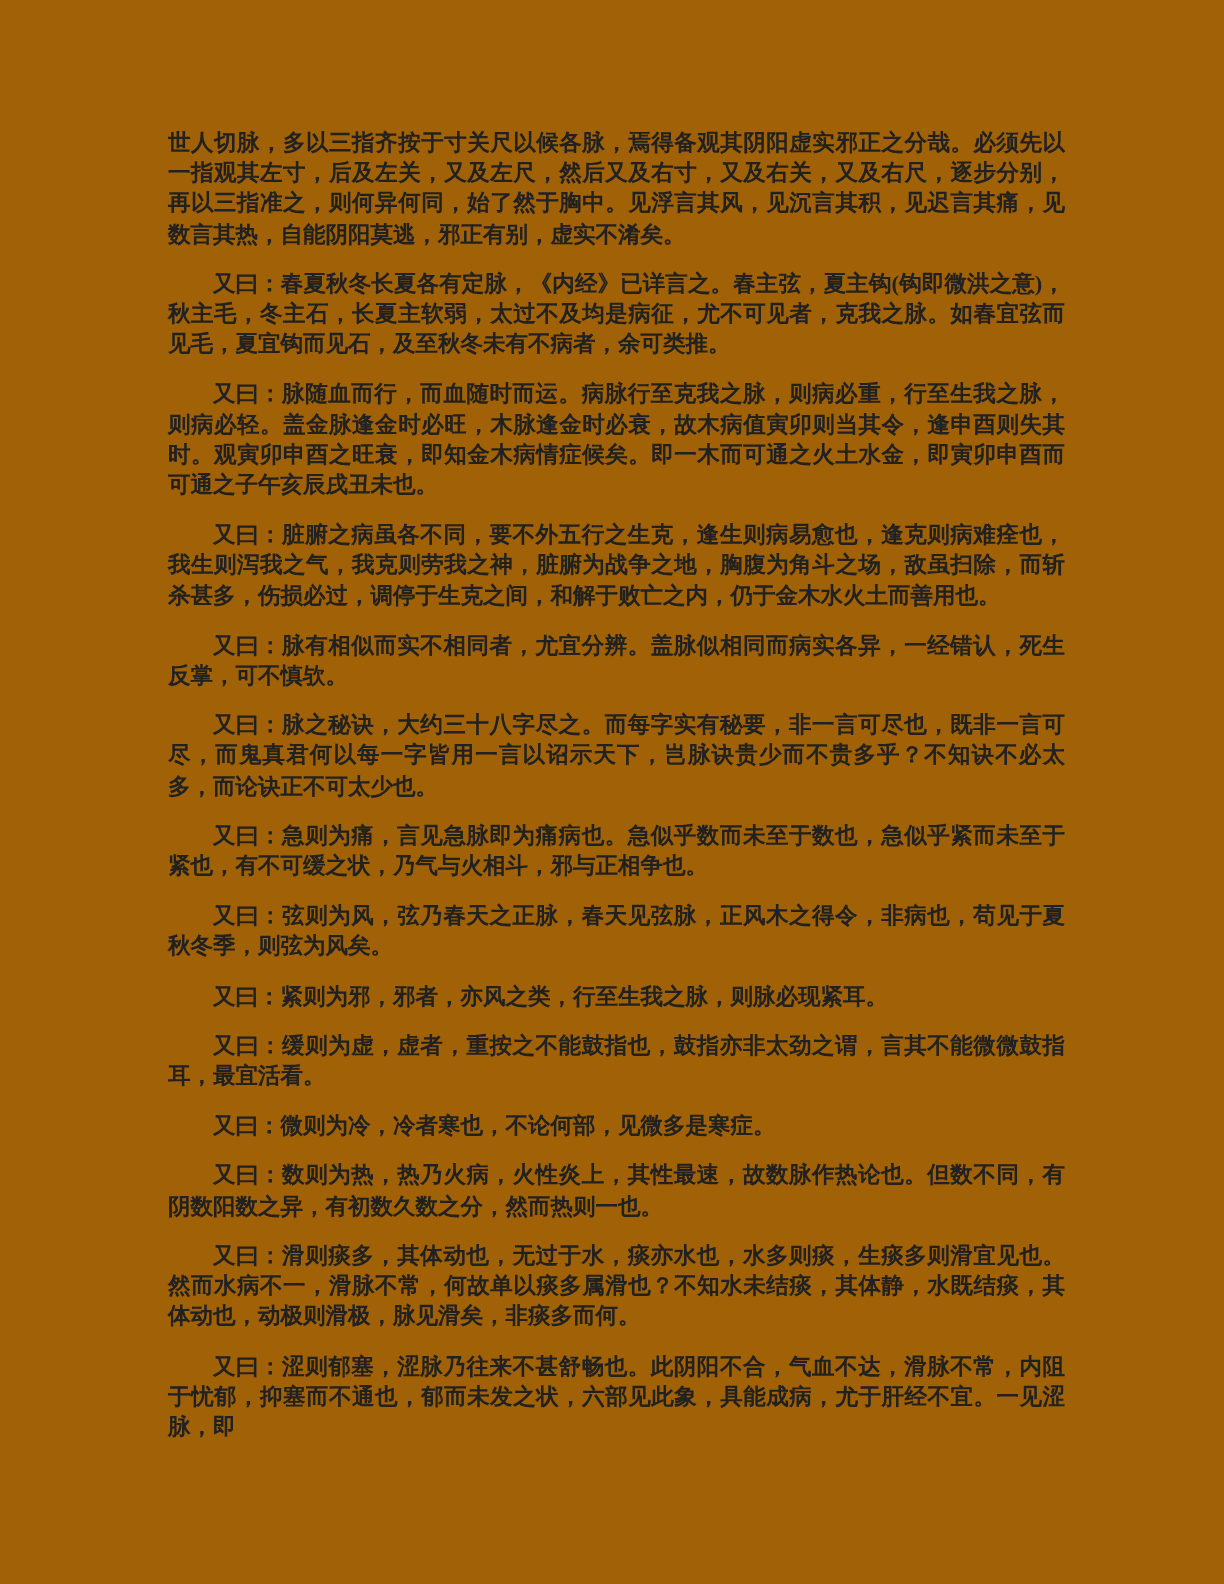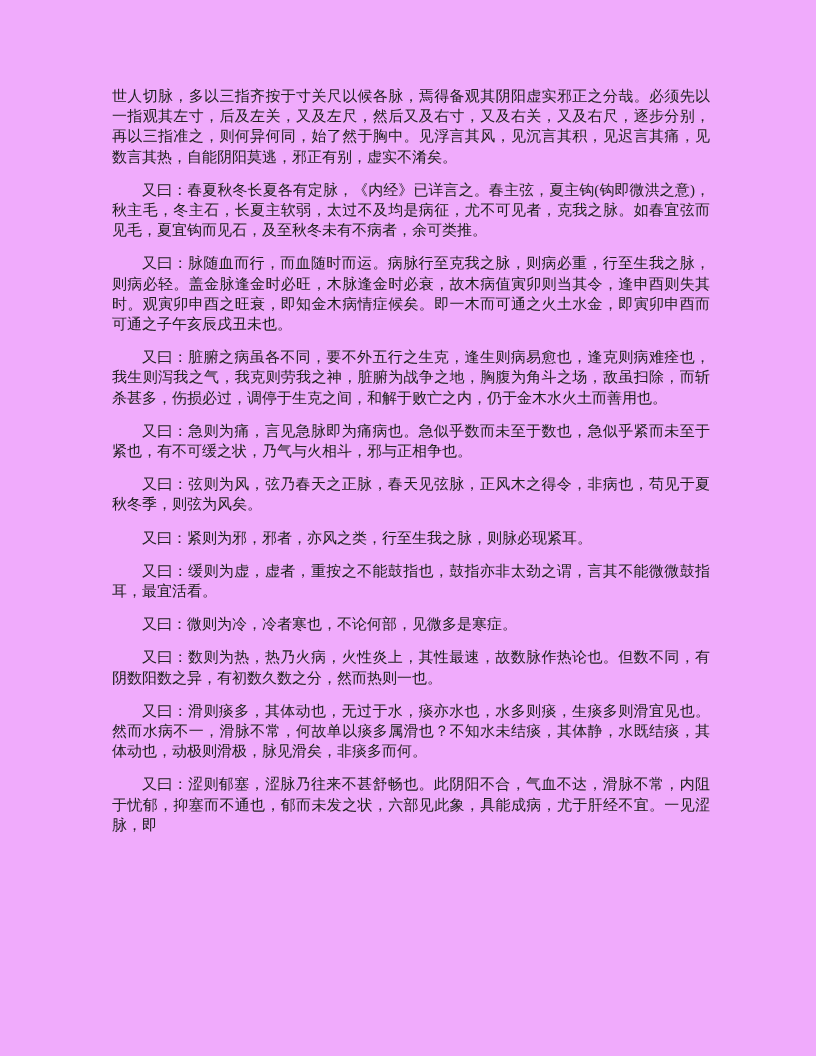--- a/index.html
+++ b/index.html
@@ -9,21 +9,22 @@
   }
   body {
     width: 816px;
     height: 1056px;
     position: relative;
     overflow: hidden;
   }
   .page {
     position: absolute;
     inset: 0;
-    background: #f0abfc;
+    background: #a16207;
+    font-weight: bold;
   }
   .text-block {
     position: absolute;
     left: 112px;
     top: 86px;
     width: 598px;
     font-family: "Liberation Serif", "DejaVu Serif", serif;
     font-size: 15px;
     line-height: 20.2px;
     color: #212121;
@@ -42,20 +43,22 @@
 </style>
 </head>
 <body>
 
 <div class="page">
   <div class="text-block">
     <p>世人切脉，多以三指齐按于寸关尺以候各脉，焉得备观其阴阳虚实邪正之分哉。必须先以一指观其左寸，后及左关，又及左尺，然后又及右寸，又及右关，又及右尺，逐步分别，再以三指准之，则何异何同，始了然于胸中。见浮言其风，见沉言其积，见迟言其痛，见数言其热，自能阴阳莫逃，邪正有别，虚实不淆矣。</p>
     <p class="indent">又曰：春夏秋冬长夏各有定脉，《内经》已详言之。春主弦，夏主钩(钩即微洪之意)，秋主毛，冬主石，长夏主软弱，太过不及均是病征，尤不可见者，克我之脉。如春宜弦而见毛，夏宜钩而见石，及至秋冬未有不病者，余可类推。</p>
     <p class="indent">又曰：脉随血而行，而血随时而运。病脉行至克我之脉，则病必重，行至生我之脉，则病必轻。盖金脉逢金时必旺，木脉逢金时必衰，故木病值寅卯则当其令，逢申酉则失其时。观寅卯申酉之旺衰，即知金木病情症候矣。即一木而可通之火土水金，即寅卯申酉而可通之子午亥辰戌丑未也。</p>
     <p class="indent">又曰：脏腑之病虽各不同，要不外五行之生克，逢生则病易愈也，逢克则病难痊也，我生则泻我之气，我克则劳我之神，脏腑为战争之地，胸腹为角斗之场，敌虽扫除，而斩杀甚多，伤损必过，调停于生克之间，和解于败亡之内，仍于金木水火土而善用也。</p>
+    <p class="indent">又曰：脉有相似而实不相同者，尤宜分辨。盖脉似相同而病实各异，一经错认，死生反掌，可不慎欤。</p>
+    <p class="indent">又曰：脉之秘诀，大约三十八字尽之。而每字实有秘要，非一言可尽也，既非一言可尽，而鬼真君何以每一字皆用一言以诏示天下，岂脉诀贵少而不贵多乎？不知诀不必太多，而论诀正不可太少也。</p>
     <p class="indent">又曰：急则为痛，言见急脉即为痛病也。急似乎数而未至于数也，急似乎紧而未至于紧也，有不可缓之状，乃气与火相斗，邪与正相争也。</p>
     <p class="indent">又曰：弦则为风，弦乃春天之正脉，春天见弦脉，正风木之得令，非病也，苟见于夏秋冬季，则弦为风矣。</p>
     <p class="indent">又曰：紧则为邪，邪者，亦风之类，行至生我之脉，则脉必现紧耳。</p>
     <p class="indent">又曰：缓则为虚，虚者，重按之不能鼓指也，鼓指亦非太劲之谓，言其不能微微鼓指耳，最宜活看。</p>
     <p class="indent">又曰：微则为冷，冷者寒也，不论何部，见微多是寒症。</p>
     <p class="indent">又曰：数则为热，热乃火病，火性炎上，其性最速，故数脉作热论也。但数不同，有阴数阳数之异，有初数久数之分，然而热则一也。</p>
     <p class="indent">又曰：滑则痰多，其体动也，无过于水，痰亦水也，水多则痰，生痰多则滑宜见也。然而水病不一，滑脉不常，何故单以痰多属滑也？不知水未结痰，其体静，水既结痰，其体动也，动极则滑极，脉见滑矣，非痰多而何。</p>
     <p class="indent">又曰：涩则郁塞，涩脉乃往来不甚舒畅也。此阴阳不合，气血不达，滑脉不常，内阻于忧郁，抑塞而不通也，郁而未发之状，六部见此象，具能成病，尤于肝经不宜。一见涩脉，即</p>
   </div>
 </div>

